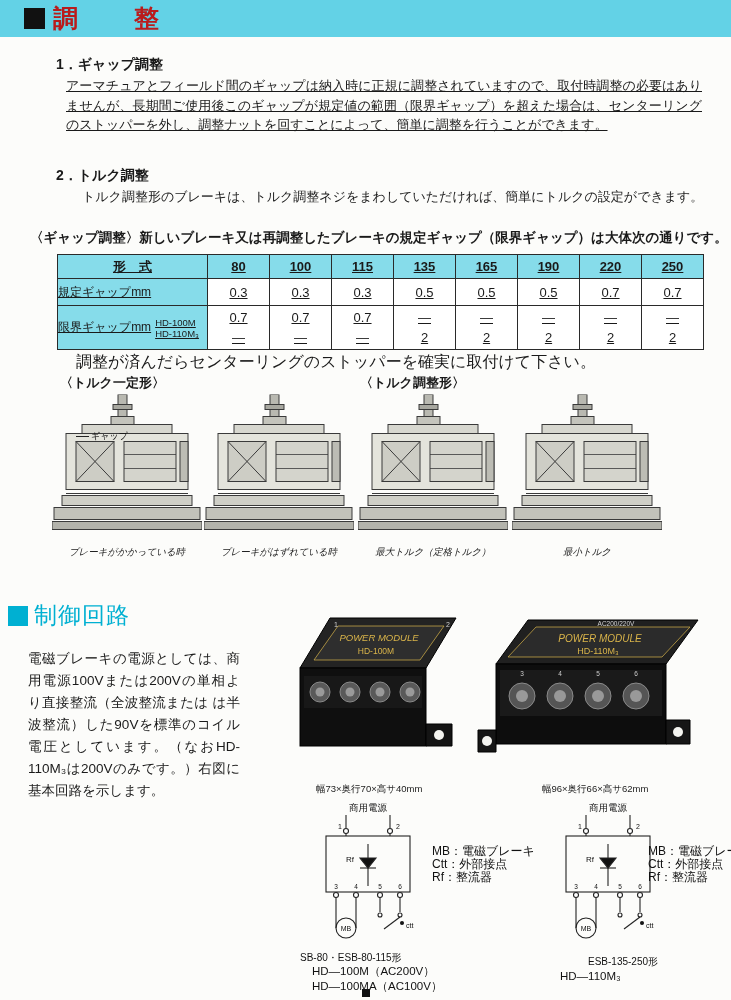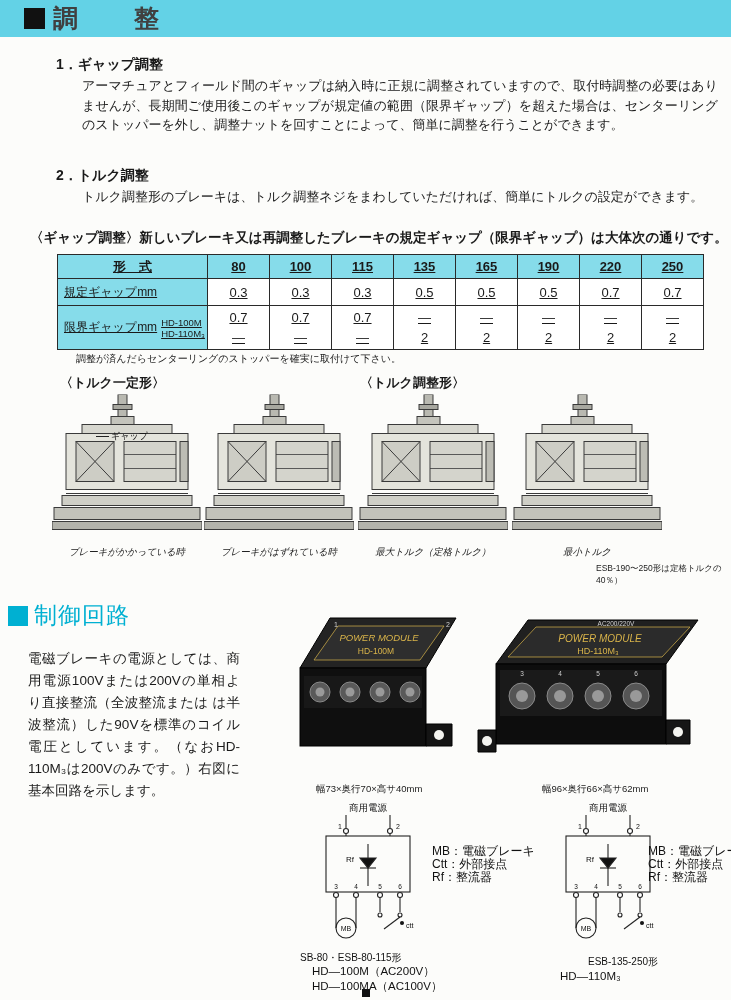--- a/index.html
+++ b/index.html
@@ -9,40 +9,40 @@
     background:#fcfcfa;
     font-family:"Liberation Sans","DejaVu Sans",sans-serif;
     color:#1a1a1a;
     overflow:hidden;
   }
   .abs { position:absolute; }
 
   
   .banner { top:0; left:0; width:731px; height:37px; background:#63d2e6; display:flex; align-items:center; }
   .banner .sq { width:21px; height:21px; background:#111; margin-left:24px; }
-  .banner h1 { font-size:25px; font-weight:bold; color:#404040; margin-left:8px; letter-spacing:2px; }
+  .banner h1 { font-size:25px; font-weight:bold; color:#b91c1c; margin-left:8px; letter-spacing:2px; }
 
   .sec-h { font-size:14px; font-weight:bold; }
   .sec-body { font-size:13px; line-height:19.5px; width:636px; text-align:justify; }
 
   .gap-spec-h { font-size:13.5px; font-weight:bold; }
 
   
   .gap-table { border-collapse:collapse; table-layout:fixed; width:646px; font-size:13px; background:#fff; }
   .gap-table th, .gap-table td { border:1px solid #2a2a2a; text-align:center; vertical-align:middle;text-decoration:underline; }
   .gap-table th { background:#86dcea; font-weight:bold; height:24px; font-size:13px; }
-  .gap-table td.lbl { background:#86dcea; text-align:left; padding-left:6px; font-size:12px; }
+  .gap-table td.lbl { background:#86dcea; text-align:left; padding-left:0; font-size:12px; }
   .gap-table tr.spec td { height:27px; }
   .gap-table tr.limit td { height:44px; }
   .limit-lbl-wrap { display:flex; align-items:center; gap:4px; }
   .limit-subs { display:flex; flex-direction:column; font-size:9.5px; line-height:11px; text-align:left; }
   .twoval { display:flex; flex-direction:column; justify-content:center; height:100%; }
   .twoval span { line-height:20px; }
 
-  .table-note { font-size:10px; }
+  .table-note { font-size:16px; }
 
   .torque-label { font-size:13px; font-weight:bold; }
 
   .fig { width:150px; text-align:center;font-style:italic; }
   .fig svg { display:block; }
   .fig .cap { font-size:9.5px; margin-top:4px; color:#222; }
   .gap-callout { display:flex; align-items:center; gap:2px; font-size:9px; color:#111; }
   .gap-callout .leader { width:13px; height:1px; background:#222; }
   .min-note { font-size:8.5px; line-height:12px; color:#222; width:134px; }
 
@@ -82,21 +82,21 @@
     </symbol>
   </defs>
 </svg>
 
 <header class="abs banner">
   <span class="sq"></span>
   <h1>調　　整</h1>
 </header>
 
 <div class="abs sec-h" style="left:56px; top:56px;">1．ギャップ調整</div>
-<div class="abs sec-body" style="left:82px; top:76px;">アーマチュアとフィールド間のギャップは納入時に正規に調整されていますので、取付時調整の必要はありませんが、長期間ご使用後このギャップが規定値の範囲（限界ギャップ）を超えた場合は、センターリングのストッパーを外し、調整ナットを回すことによって、簡単に調整を行うことができます。</div>
+<div class="abs sec-body" style="left:66px; top:76px;text-decoration:underline;">アーマチュアとフィールド間のギャップは納入時に正規に調整されていますので、取付時調整の必要はありませんが、長期間ご使用後このギャップが規定値の範囲（限界ギャップ）を超えた場合は、センターリングのストッパーを外し、調整ナットを回すことによって、簡単に調整を行うことができます。</div>
 
 <div class="abs sec-h" style="left:56px; top:167px;">2．トルク調整</div>
 <div class="abs sec-body" style="left:82px; top:187px;">トルク調整形のブレーキは、トルク調整ネジをまわしていただければ、簡単にトルクの設定ができます。</div>
 
 <div class="abs gap-spec-h" style="left:30px; top:229px;">〈ギャップ調整〉新しいブレーキ又は再調整したブレーキの規定ギャップ（限界ギャップ）は大体次の通りです。</div>
 
 <table class="abs gap-table" style="left:57px; top:254px;">
   <colgroup>
     <col style="width:150px">
       <col style="width:62px">
@@ -216,27 +216,26 @@
     </svg>
   <div class="cap">最大トルク（定格トルク）</div>
 </div>
 <div class="abs fig" style="left:512px; top:392px;">
   <svg width="150" height="150" viewBox="0 0 150 145">
       <use href="#brakefig"></use>
     </svg>
   <div class="cap">最小トルク</div>
 </div>
 
-<div class="abs gap-callout" style="left:96px; top:430px;">
+<div class="abs gap-callout" style="left:76px; top:430px;">
   <span class="leader"></span>
   <span>ギャップ</span>
 </div>
 
 <div class="abs min-note" style="left:596px; top:562px;">
-  <div>ESB-190〜250形は定格トルクの40％）</div>
 </div>
 
 <div class="abs ctrl-h" style="left:8px; top:600px;">
   <span class="sq"></span>
   <h2>制御回路</h2>
 </div>
 <div class="abs ctrl-body" style="left:28px; top:648px;">電磁ブレーキの電源としては、商用電源100Vまたは200Vの単相より直接整流（全波整流または は半波整流）した90Vを標準のコイル電圧としています。（なおHD-110M₃は200Vのみです。）右図に基本回路を示します。</div>
 
 <svg class="abs" style="left:288px; top:606px;" width="180" height="168" viewBox="0 0 180 168">
   <g>

